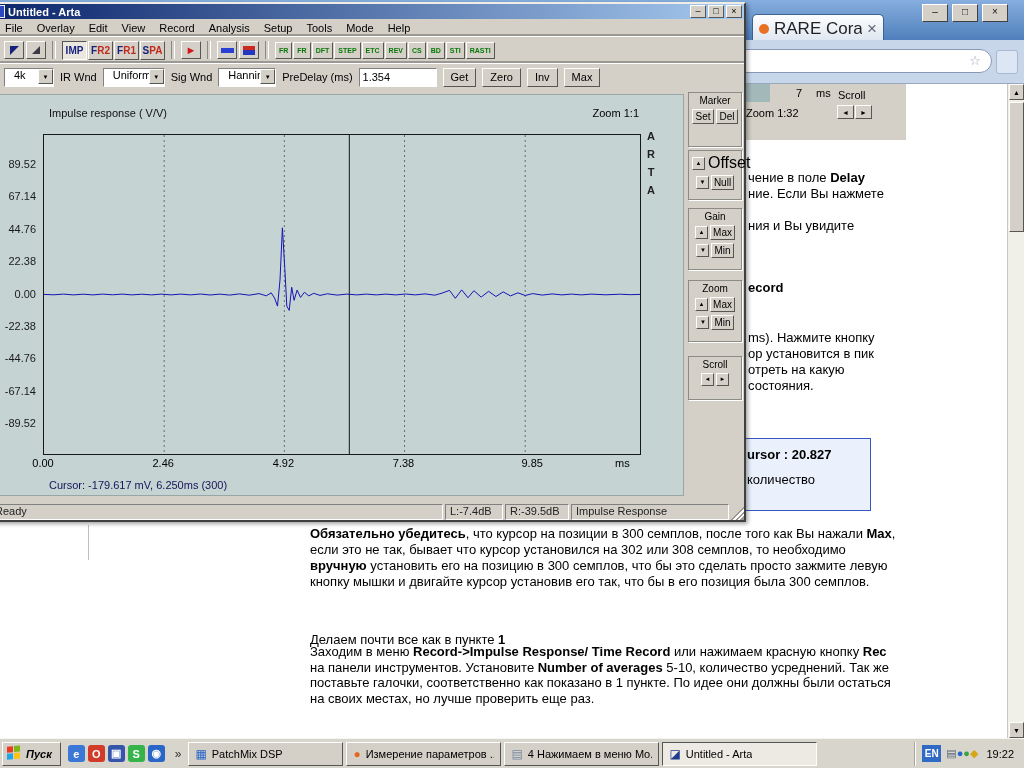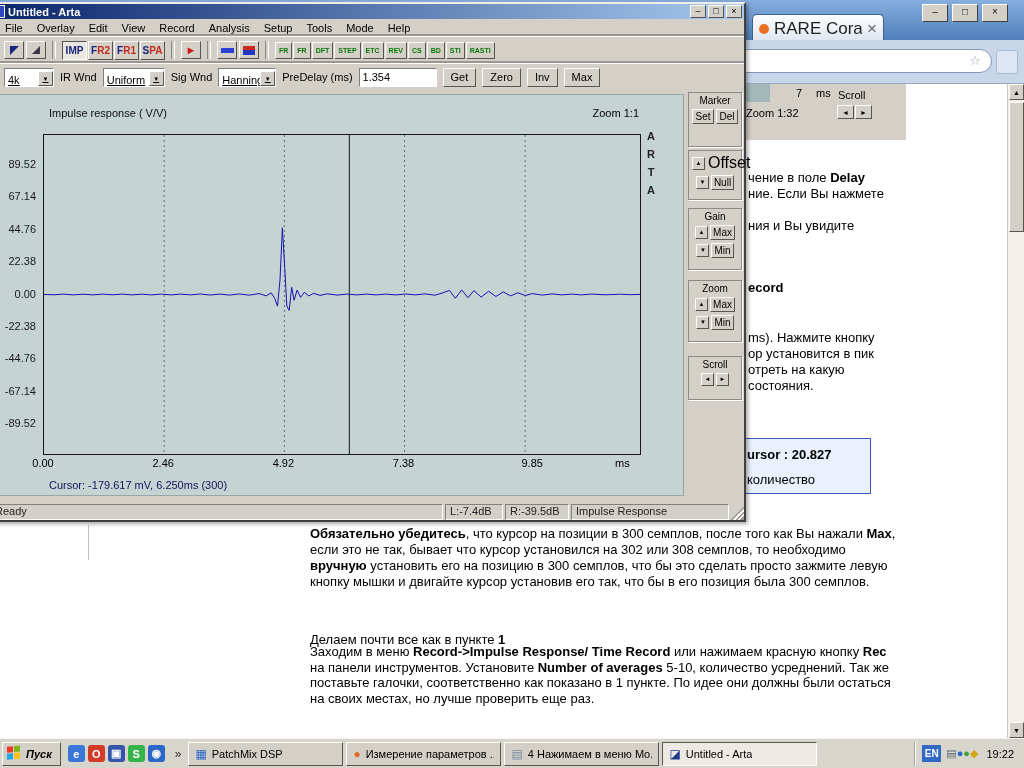--- a/index.html
+++ b/index.html
@@ -31,21 +31,21 @@
   .pg-fragment{position:absolute;left:680px;top:0;width:226px;height:56px;background:#d4d0c8;}
   .frag-corner{position:absolute;left:64px;top:0;width:26px;height:18px;background:#a3b8b8;}
   .frag-7{position:absolute;left:116px;top:3px;}
   .frag-ms{position:absolute;left:136px;top:3px;}
   .frag-scroll{position:absolute;left:158px;top:5px;}
   .frag-arrow{position:absolute;width:17px;height:14px;font-size:7px;line-height:13px;text-align:center;}
   .fa1{left:157px;top:21px;} .fa2{left:175px;top:21px;}
   .frag-zoom{position:absolute;left:66px;top:23px;}
   .cutline{position:absolute;left:748px;font-size:13px;white-space:nowrap;}
   .c1{top:86px}.c2{top:102px}.c3{top:134px}.c4{top:196px}.c5{top:246px}.c6{top:262px}.c7{top:278px}.c8{top:294px}
-  .infobox{position:absolute;left:740px;top:354px;width:131px;height:56px;background:#eaf1fc;border:1px solid #3a57c0;
+  .infobox{position:absolute;left:740px;top:354px;width:131px;height:73px;background:#eaf1fc;border:1px solid #3a57c0;
            box-sizing:border-box;padding:8px 6px;font-size:13px;}
   .ib1{font-weight:bold;} .ib2{margin-top:10px;}
   .vline{position:absolute;left:88px;top:441px;height:35px;border-left:1px solid #bfbfbf;}
   .para{position:absolute;left:310px;width:588px;font-size:13px;line-height:16px;color:#000;}
   .p1{top:442px}.p2{top:548px}.p3{top:560px;line-height:15.5px;}
   .scrollbar{position:absolute;left:1007px;top:0;width:17px;height:654px;background:#f0efe8;border-left:1px solid #c8c8c0;box-sizing:border-box;}
   .sb-btn{position:absolute;left:1px;width:15px;height:16px;font-size:7px;line-height:15px;text-align:center;}
   .sb-up{top:0;} .sb-down{bottom:0;}
   .sb-thumb{position:absolute;left:1px;top:18px;width:15px;height:130px;}
 
@@ -69,21 +69,21 @@
   .gen-bar{width:13px;height:5px;background:#2a3fd4;display:block;}
   .dev-bars{width:12px;height:9px;display:block;background:linear-gradient(#cc2a1e 50%,#2536c2 50%);}
   .modes{display:inline-flex;gap:1px;}
   .mode-btn{min-width:25px;height:19px;display:inline-flex;align-items:center;justify-content:center;font-size:10px;font-weight:bold;}
   .m1{color:#16227c;} .m2{color:#c22a1e;}
   .recbtn{color:#d01818;font-size:11px;font-weight:bold;}
   .greens{display:inline-flex;gap:1px;}
   .gbtn{height:17px;padding:0 3px;font-size:7px;font-weight:bold;color:#067806;display:inline-flex;align-items:center;}
   .tlabel{white-space:nowrap;}
   .combo{height:19px;background:#fff;border:1px solid;border-color:#808080 #fff #fff #808080;display:inline-flex;
-         align-items:flex-end;padding-left:3px;box-sizing:border-box;text-decoration:underline;}
+         align-items:flex-start;padding-left:9px;box-sizing:border-box;}
   .combo-val{flex:1;overflow:hidden;white-space:nowrap;}
   .combo-arrow{width:15px;height:15px;font-size:6px;line-height:14px;text-align:center;flex:none;}
   .cb-fft{width:50px}.cb-ir{width:62px}.cb-sig{width:58px}
   .tedit{width:78px;height:19px;border:1px solid;border-color:#808080 #fff #fff #808080;background:#fff;
          font:11px "Liberation Sans",sans-serif;padding:0 3px;box-sizing:border-box;}
   .tbtn{height:19px;padding:0 7px;font-size:11px;display:inline-flex;align-items:center;}
   .a-client{position:absolute;left:0;top:84px;width:754px;height:414px;}
   .chartpanel{position:absolute;left:8px;top:6px;width:686px;height:402px;background:#c6d3d3;border:1px solid #9aa5a5;box-sizing:border-box;}
   .c-title{position:absolute;left:50px;top:12px;color:#111;}
   .c-zoom{position:absolute;right:44px;top:12px;}

